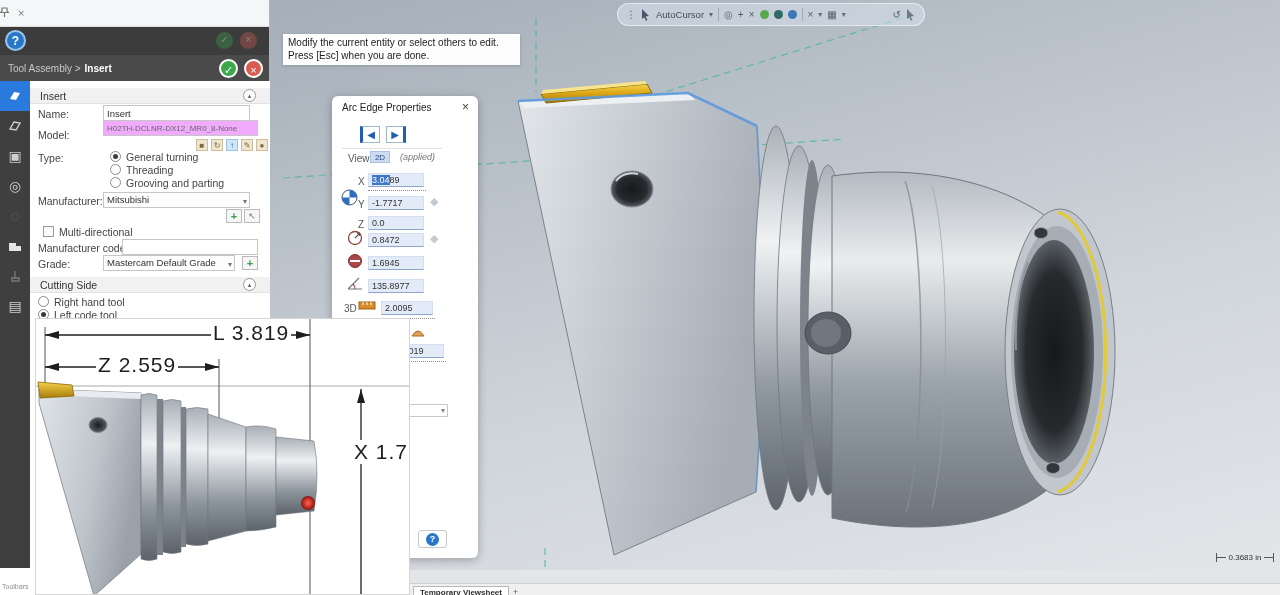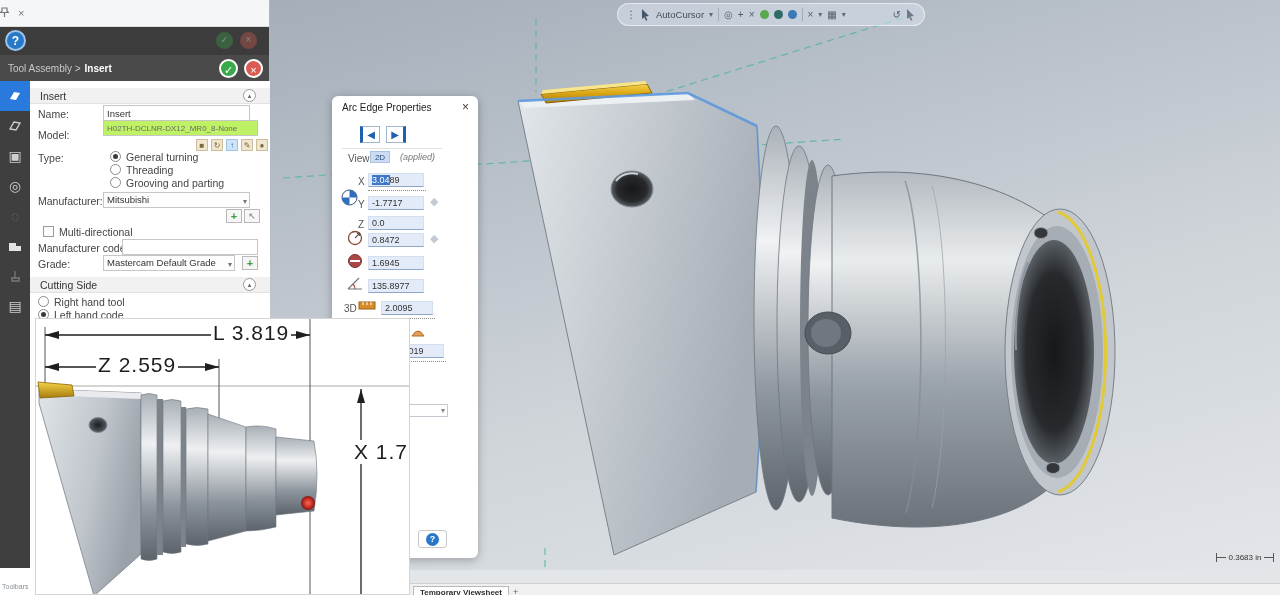--- a/index.html
+++ b/index.html
@@ -71,21 +71,21 @@
   .form { position:absolute; left:30px; top:81px; width:240px; height:514px; background:#fff;
     font-size:10.5px; color:#3a3a3a; }
   .sec-header { position:absolute; left:0; width:240px; height:16px; background:#f1f1f1;
     border-bottom:1px solid #e2e2e2; }
   .sec-header .sec-title { position:absolute; left:10px; top:2px; font-size:10.5px; color:#333; }
   .collapse-btn { position:absolute; right:14px; top:1px; width:13px; height:13px; border-radius:50%;
     border:1px solid #9a9a9a; color:#666; font-size:7px; text-align:center; line-height:11px; background:#fff; }
   .flabel { position:absolute; left:8px; color:#444; }
   .tinput { position:absolute; height:16px; border:1px solid #c6c6c6; background:#fff; font-size:9.5px;
     color:#333; padding:0 3px; font-family:"Liberation Sans",sans-serif; }
-  .tinput.gray { background:#bef264; color:#6a6a6a; font-size:8px; }
+  .tinput.gray { background:#f0abfc; color:#6a6a6a; font-size:8px; }
   .mini-icon { position:absolute; width:12px; height:12px; border:1px solid #cdbd9a; background:#efe6cf;
     font-size:8px; text-align:center; line-height:11px; color:#7a6a3f; cursor:pointer; }
   .mini-icon.blue { background:#cfe4f7; border-color:#9ec4e4; color:#2a6fb8; }
   .radio { position:absolute; width:11px; height:11px; border-radius:50%; border:1px solid #8a8a8a; background:#fff; }
   .radio.sel::after { content:""; position:absolute; left:2px; top:2px; width:5px; height:5px;
     border-radius:50%; background:#3a3a3a; }
   .rlabel { position:absolute; color:#444; }
   .checkbox { position:absolute; width:11px; height:11px; border:1px solid #9a9a9a; background:#fbfbfb; }
   .dselect { position:absolute; height:16px; border:1px solid #c6c6c6; background:#fdfdfd; font-size:9.5px;
     color:#333; padding:0 3px; line-height:14px; }
@@ -241,20 +241,24 @@
     <span class="scale-seg"></span>
       <span class="scale-tick"></span>
   </div>
 
   <div class="viewsheet-strip"></div>
   <div class="bottom-bar">
     <div class="viewsheet-tab">Temporary Viewsheet</div>
     <span class="tab-add">+</span>
   </div>
 
+  <div class="message-box">
+    <div>Modify the current entity or select others to edit.</div>
+    <div>Press [Esc] when you are done.</div>
+  </div>
 
   <div class="panel">
     <div class="panel-title">
       <span class="title-icon">
         <svg width="9" height="11">
             <path d="M2,1 h5 v3 l1.5,1.5 h-8 L2,4 Z M4.5,5.5 v4.5" stroke="#777" fill="none" stroke-width="1.2"></path>
           </svg>
       </span>
       <span class="title-icon">×</span>
     </div>
@@ -348,21 +352,21 @@
       <span class="sq-btn green" style="left:212px; top:175px;">+</span>
 
       <div class="sec-header" style="top:196px;">
         <span class="sec-title">Cutting Side</span>
         <span class="collapse-btn">▴</span>
       </div>
 
       <span class="radio" style="left:8px; top:215px;"></span>
       <span class="rlabel" style="left:24px; top:215px;">Right hand tool</span>
       <span class="radio sel" style="left:8px; top:228px;"></span>
-      <span class="rlabel" style="left:24px; top:228px;">Left hand code</span>
+      <span class="rlabel" style="left:24px; top:228px;">Left code tool</span>
     </div>
   </div>
 
   <div class="toolbars-label">Toolbars</div>
 
   <div class="arc-dialog">
     <span class="arc-title">Arc Edge Properties</span>
     <span class="arc-close">×</span>
 
     <div class="nav-btn" style="left:28px; border-left:3px solid #1f5fae;">◀</div>

